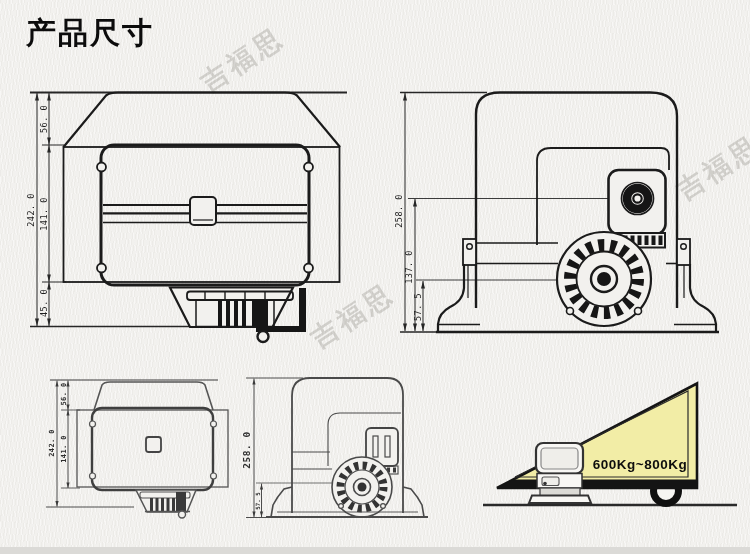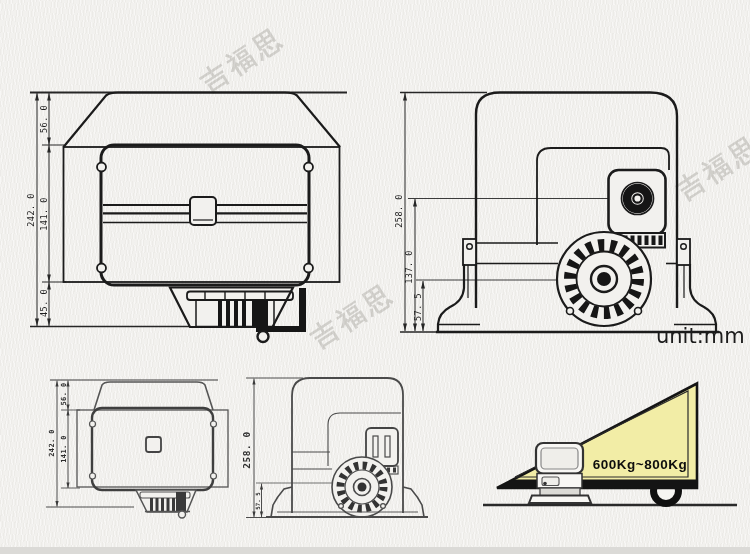--- a/index.html
+++ b/index.html
@@ -56,20 +56,21 @@
   text.cap{
     font:bold 13.5px "Liberation Sans",sans-serif;
     fill:#0e0e0e;letter-spacing:0.5px;
   }
 </style>
 </head>
 <body>
 
 <div id="stage">
 
+  <div id="page-title">产品尺寸</div>
 
   <div class="wm" id="wm-1">吉福思</div>
   <div class="wm" id="wm-2">吉福思</div>
   <div class="wm" id="wm-3">吉福思</div>
 
   <svg class="abs" style="left:25px;top:82px" width="335" height="265" viewBox="25 82 335 265">
 
     <g stroke="#262626" stroke-width="1" fill="none">
       <line x1="30" y1="92.5" x2="347" y2="92.5" stroke-width="1.8"></line>
       <line x1="42" y1="145" x2="64" y2="145"></line>
@@ -193,21 +194,20 @@
       <g>
         <path d="M 464,264 L 464,288 Q 463,301 450,307 Q 439,313 438,324 L 438,332" stroke-width="2.2"></path>
         <path d="M 690,264 L 690,288 Q 691,301 704,307 Q 715,313 716,324 L 716,332" stroke-width="2.2"></path>
         <line x1="436" y1="332" x2="719" y2="332" stroke-width="2.4"></line>
         <line x1="438" y1="324.5" x2="480" y2="324.5" stroke-width="1.4"></line>
         <line x1="674" y1="324.5" x2="716" y2="324.5" stroke-width="1.4"></line>
       </g>
     </g>
   </svg>
 
-  <div id="unit-label">unit:mm</div>
 
   <svg class="abs" style="left:38px;top:372px" width="202" height="152" viewBox="38 372 202 152">
     <g stroke="#3a3a3a" stroke-width="0.9" fill="none">
       <line x1="50" y1="380" x2="218" y2="380" stroke-width="1.1"></line>
       <line x1="61" y1="410" x2="80" y2="410" stroke-width="0.8"></line>
       <line x1="61" y1="488" x2="80" y2="488" stroke-width="0.8"></line>
       <line x1="46" y1="507" x2="134" y2="507"></line>
       <line x1="57" y1="380.5" x2="57" y2="506.5"></line>
       <line x1="68" y1="380.5" x2="68" y2="488"></line>
     </g>

